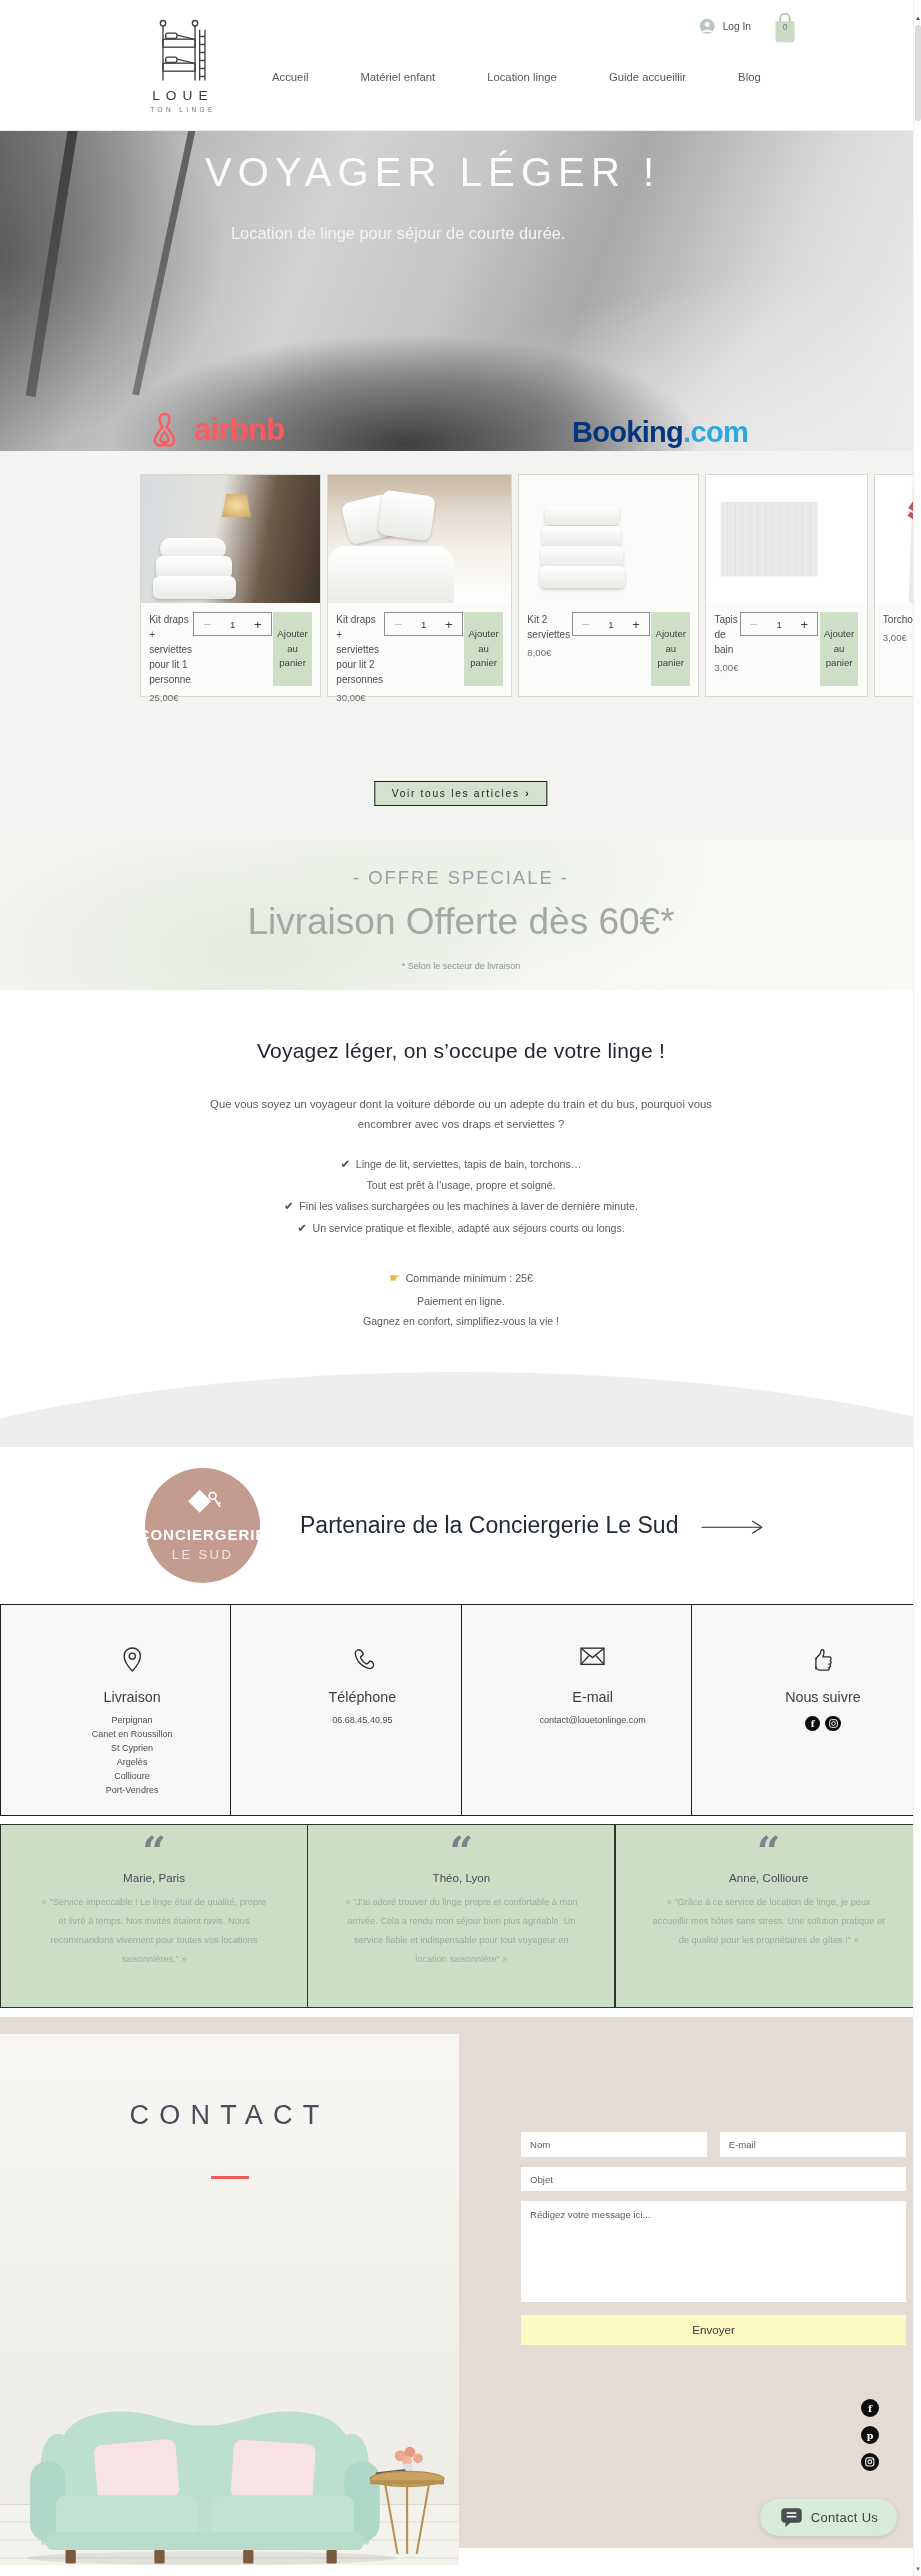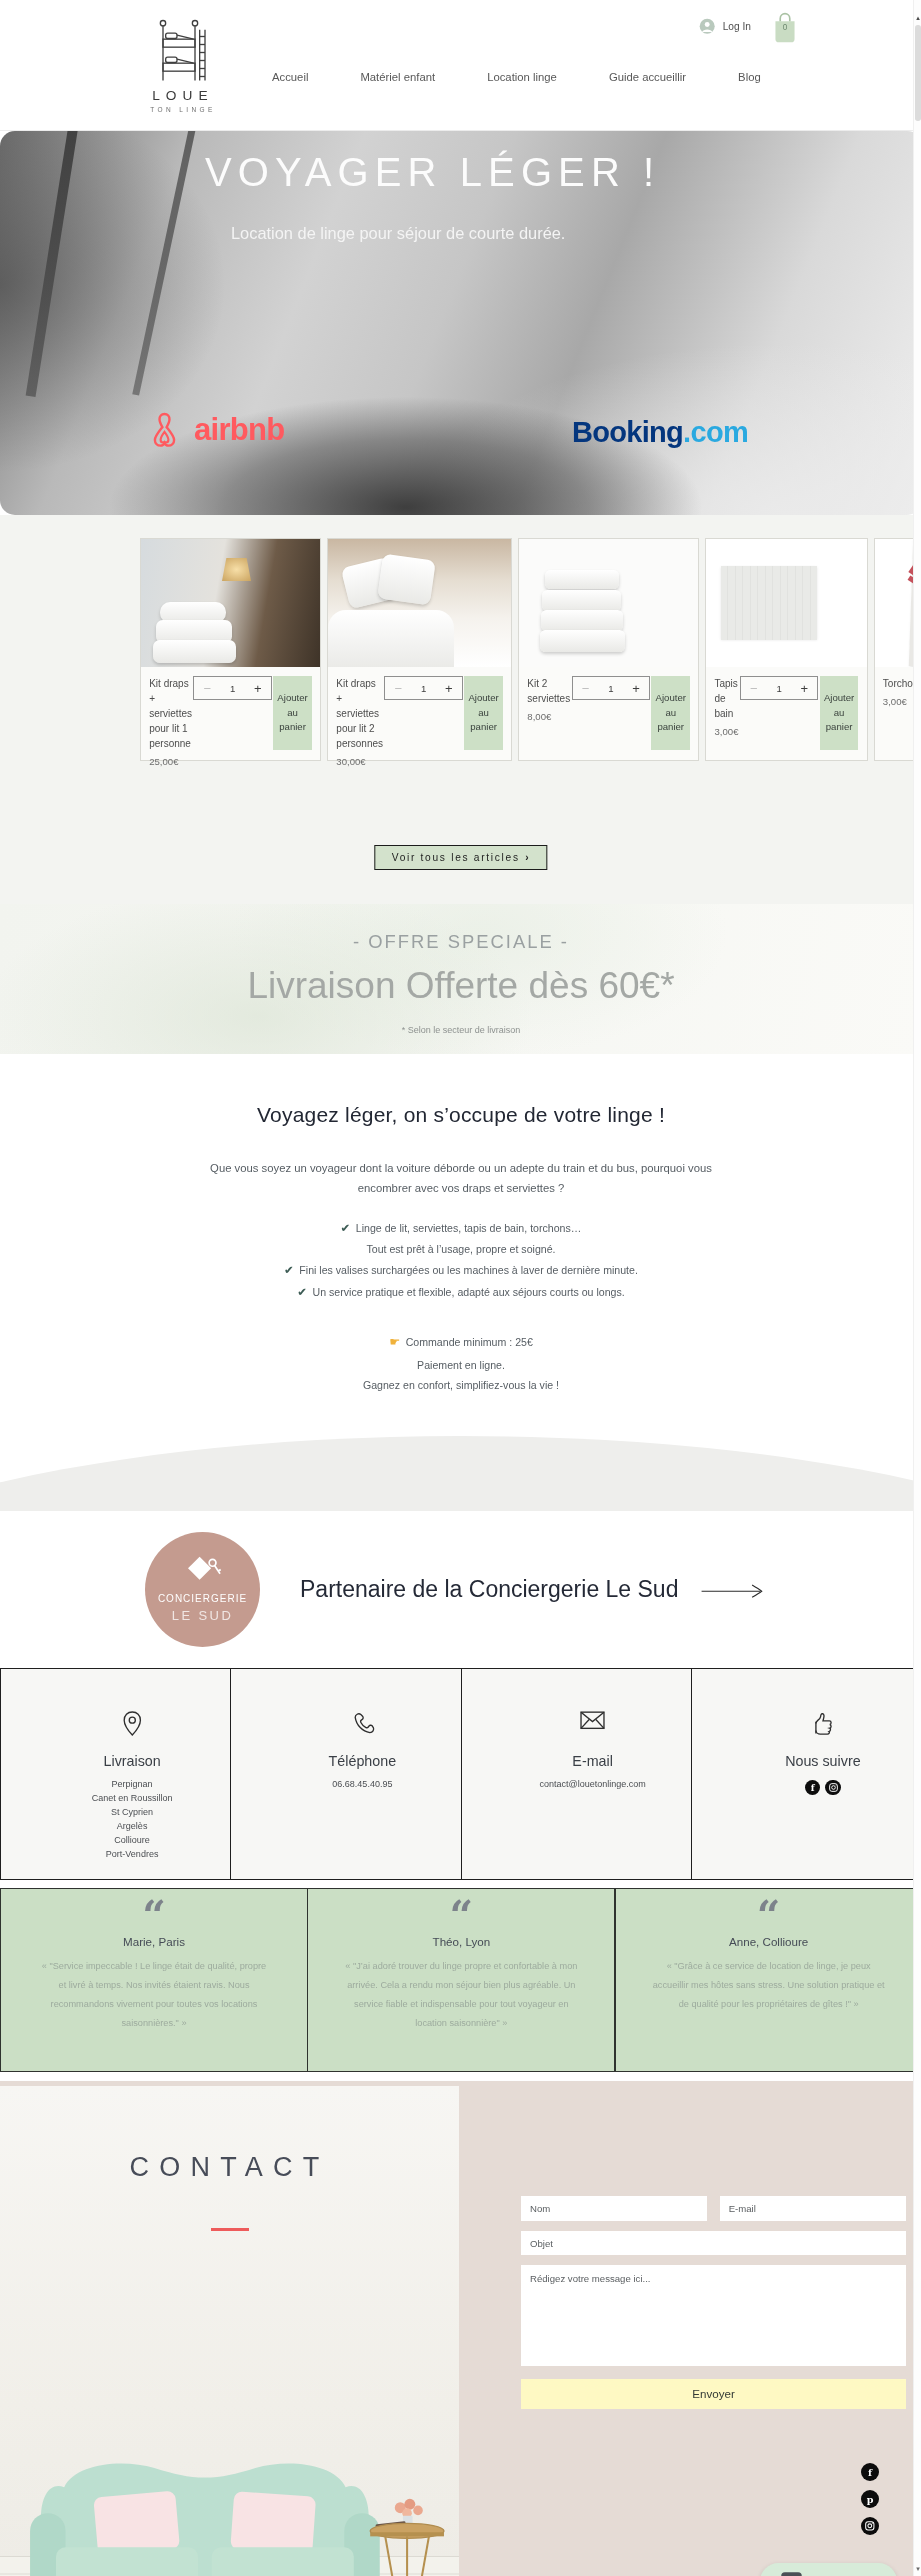--- a/index.html
+++ b/index.html
@@ -13,26 +13,26 @@
   .logo-l1{font-size:13.7px;letter-spacing:6.1px;color:#3a3a3a;margin-top:4.1px;font-weight:400;}
   .logo-l2{font-size:6.5px;letter-spacing:3.4px;color:#6f6f6f;margin-top:3.4px;}
   .nav{position:absolute;left:272px;top:71px;display:flex;gap:52px;white-space:nowrap;}
   .nav a{font-size:11.3px;color:#585858;text-decoration:none;font-weight:400;}
   .account{position:absolute;right:171px;top:18px;display:flex;align-items:center;gap:6.8px;}
   .login{font-size:10.2px;color:#4f4f4f;}
   .cartwrap{position:absolute;right:122px;top:9.6px;width:30px;height:36px;}
   .cart-count{position:absolute;left:0;top:13px;width:30px;text-align:center;font-size:8.2px;color:#6e8a70;}
 
   
-  .hero{height:384px;color:#fff;overflow:hidden;
+  .hero{height:320px;color:#fff;overflow:hidden;
     background:
       radial-gradient(ellipse 478px 178px at 44% 98%, rgba(40,40,40,.85) 0%, rgba(70,70,70,.5) 38%, rgba(120,120,120,0) 62%),
       radial-gradient(ellipse 614px 287px at 85% 100%, rgba(235,235,235,.9) 0%, rgba(220,220,220,0) 60%),
       radial-gradient(ellipse 410px 341px at 0% 40%, rgba(60,60,60,.55) 0%, rgba(90,90,90,0) 55%),
-      linear-gradient(112deg,#6f6f6f 0%,#b9b9b9 18%,#d2d2d2 34%,#c6c6c6 48%,#a8a8a8 62%,#d9d9d9 80%,#efefef 100%); border-radius: 15px;}
+      linear-gradient(112deg,#6f6f6f 0%,#b9b9b9 18%,#d2d2d2 34%,#c6c6c6 48%,#a8a8a8 62%,#d9d9d9 80%,#efefef 100%);}
   .slat{position:absolute;background:linear-gradient(#2e2e2e,#555);width:9.6px;height:287px;top:-20.5px;opacity:.8;}
   .slat.s1{left:48px;transform:rotate(9deg);}
   .slat.s2{left:162px;transform:rotate(12deg);width:6.8px;opacity:.65;}
   .hero-text{position:absolute;left:205px;top:19px;}
   .hero-title{font-size:40px;font-weight:300;letter-spacing:6.1px;color:#fcfcfc;}
   .hero-sub{margin:23px 0 0 26px;width:396px;font-size:16.4px;font-weight:300;line-height:1.85;color:#f4f4f4;}
   .brands{position:absolute;left:0;top:279px;width:100%;height:48px;}
   .brand-airbnb{position:absolute;left:146px;top:0;display:flex;align-items:center;gap:11px;}
   .airbnb-word{font-size:31px;font-weight:700;color:#ff5a5f;letter-spacing:-0.7px;}
   .brand-booking{position:absolute;left:572px;top:5.5px;font-size:29px;font-weight:700;letter-spacing:-0.7px;}
@@ -76,21 +76,21 @@
   .intro .p2{margin-top:18px;}
   .checks{margin-top:18px;font-size:10.6px;line-height:1.92;color:#565d63;}
   .checkmark{color:#3d5c55;margin-right:5.5px;font-size:11.6px;}
   .closing{margin-top:27px;font-size:10.6px;line-height:1.95;color:#565d63;}
   .pointer{color:#f0b23c;margin-right:5.5px;font-size:12.3px;}
   .arc{position:absolute;left:50%;bottom:-321px;transform:translateX(-50%);width:1434px;height:396px;border-radius:50%;background:#eeeeec;}
 
   
   .partner{height:157px;background:#fff;display:flex;align-items:center;padding-left:145px;box-sizing:border-box;}
   .badge{width:115px;height:115px;border-radius:50%;background:#c49b8f;display:flex;flex-direction:column;align-items:center;justify-content:center;flex:none;}
-  .badge-l1{color:#fff;font-size:10px;font-weight:400;letter-spacing:1px;margin-top:6.8px;}
+  .badge-l1{color:#fff;font-size:15px;font-weight:700;letter-spacing:1px;margin-top:6.8px;}
   .badge-l2{color:rgba(255,255,255,.75);font-size:13px;letter-spacing:2.4px;margin-top:4.1px;}
   .partner-title{margin-left:40px;font-size:23px;font-weight:400;color:#242936;}
   .partner-arrow{margin-left:22px;margin-top:2.7px;}
 
   
   .infogrid{height:212px;background:#f7f7f5;border-top:0.7px solid #1f1f1f;border-bottom:0.7px solid #1f1f1f;display:flex;box-sizing:border-box;}
   .infocell{flex:1;border-right:0.7px solid #1f1f1f;text-align:center;padding-top:41px;box-sizing:border-box;padding-left:33px;}
   .infocell:first-child{border-left:0.7px solid #1f1f1f;}
   .info-icon{height:29px;}
   .infocell h3{margin:13.7px 0 0;font-size:14.3px;font-weight:400;color:#3a3f46;}
@@ -101,21 +101,21 @@
 
   
   .testis{height:201px;background:#fff;padding:8.2px 0 9px;box-sizing:border-box;display:flex;}
   .testi{flex:1;background:#cbdfc5;border:0.7px solid #2f332f;margin-right:-0.7px;text-align:center;padding:11px 36px 0;box-sizing:border-box;}
   .tquote-mark{font-family:"DejaVu Serif",serif;font-weight:700;font-size:41px;line-height:.8;color:#7d838b;height:29px;}
   .tauthor{font-size:11.6px;color:#454b56;margin-top:5.5px;}
   .tquote{margin-top:9.6px;font-size:9.2px;line-height:2.05;color:#9dab9e;}
 
   
   .contact{height:531px;background:#e5dbd5;}
-  .photo{position:absolute;left:0;top:5px;width:459px;height:531px;overflow:hidden;
+  .photo{position:absolute;left:0;top:17px;width:459px;height:531px;overflow:hidden;
      background:linear-gradient(180deg,#f7f6f3 0%,#f1efe9 60%,#edebe5 100%);}
   .floor{position:absolute;left:0;bottom:0;width:100%;height:60px;border-top:0.7px solid #dcdad3;
      background:repeating-linear-gradient(180deg,#f3f2ec 0 16.4px,#e8e7e0 16.4px 18px);}
   .contact-title{position:absolute;left:0;top:66px;width:100%;text-align:center;font-size:27px;font-weight:300;letter-spacing:10.2px;color:#474c58;}
   .contact-underline{position:absolute;left:50%;transform:translateX(-50%);top:142px;width:38px;height:2.7px;background:#ee5b5b;}
   .couch-svg{position:absolute;left:0;bottom:0;}
   .formzone{position:absolute;left:521px;top:115px;width:385px;}
   .frow{display:flex;gap:12.3px;}
   .fin{flex:1;height:24.6px;border:none;background:#fff;padding:0 9px;font-size:9.6px;color:#333;font-family:inherit;box-sizing:border-box;}
   .fin.full{width:100%;margin-top:10.2px;flex:none;}

